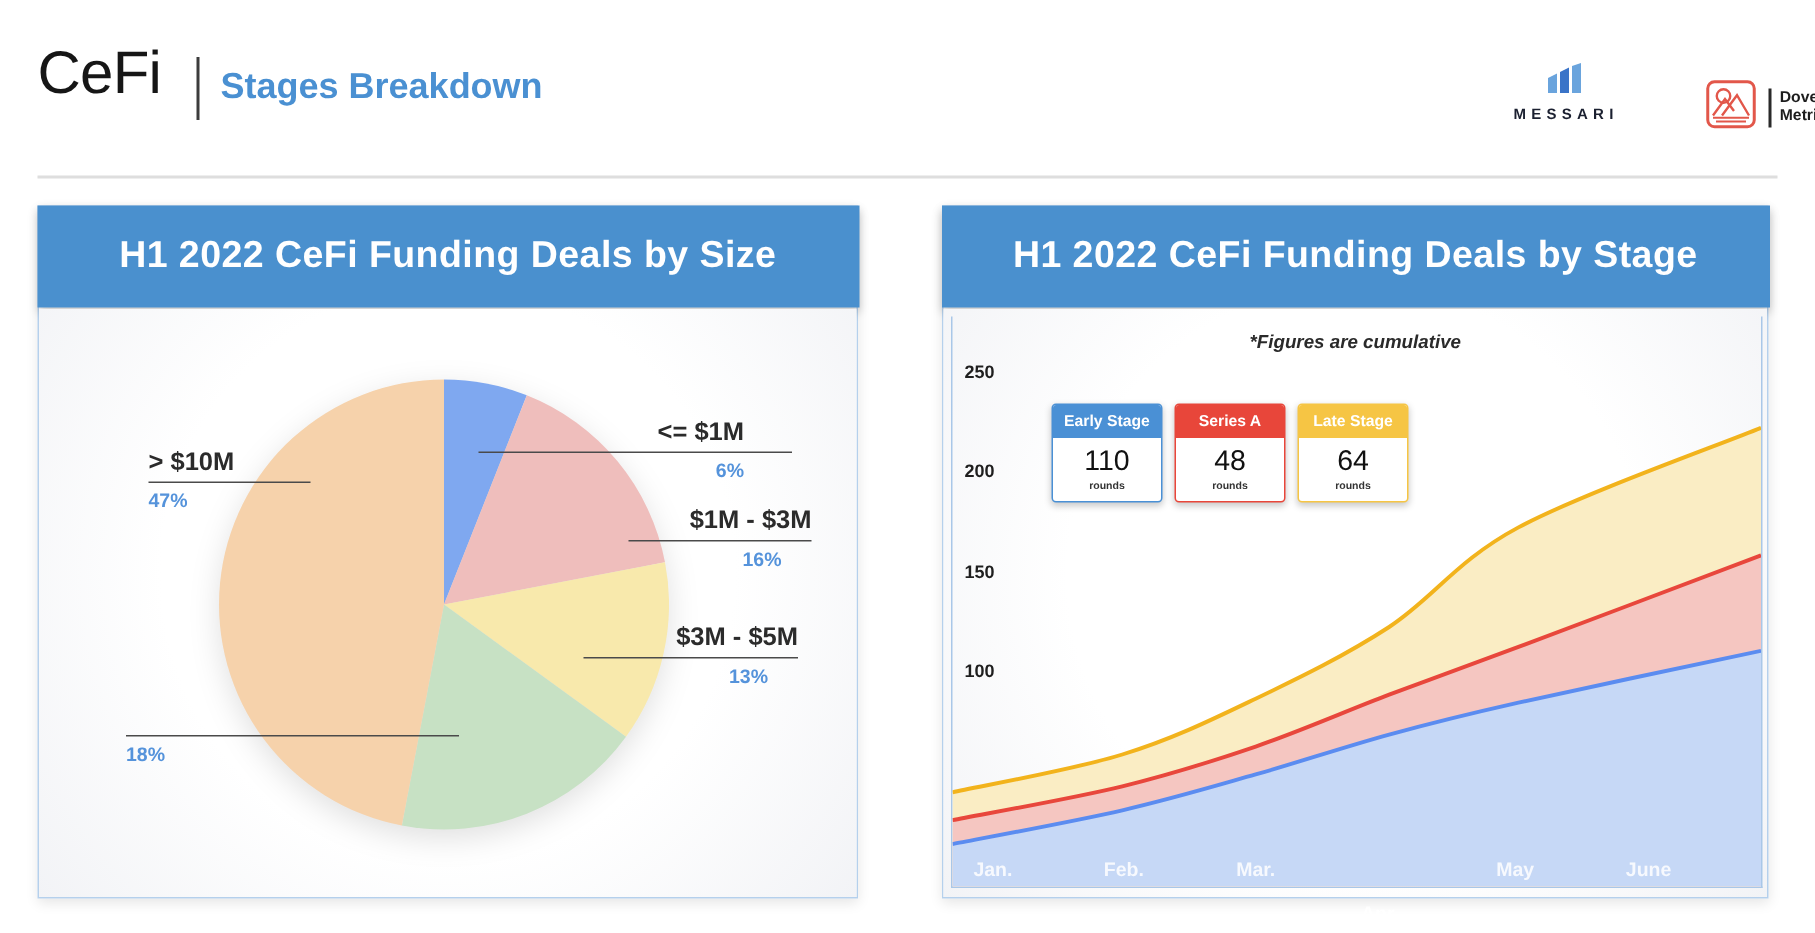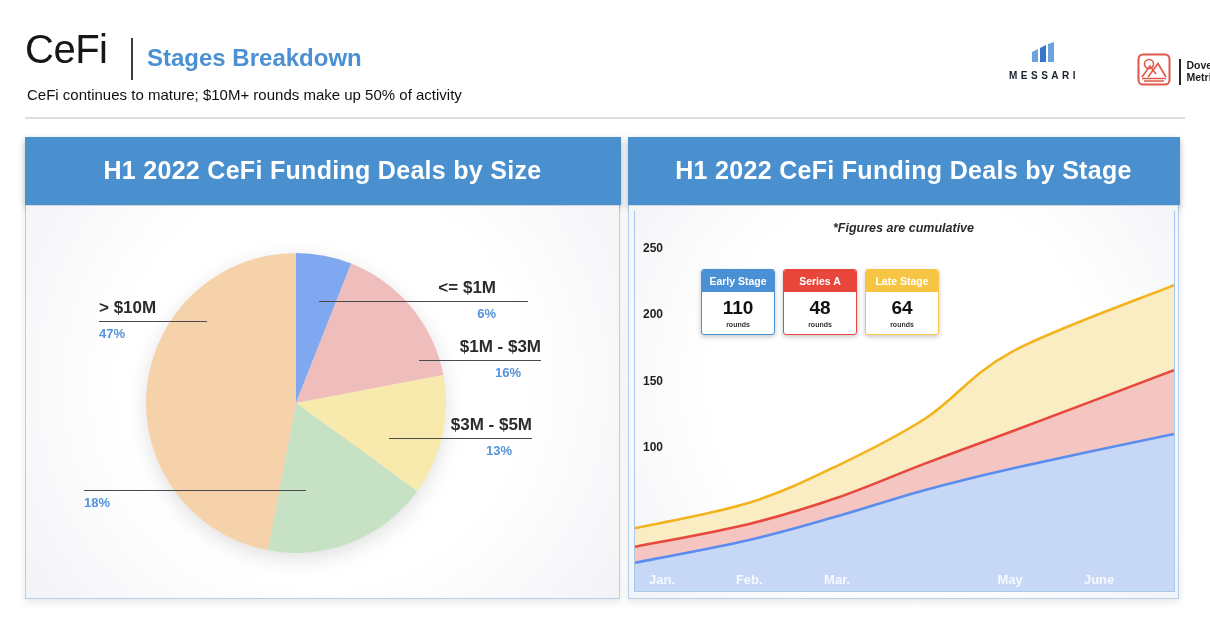--- a/index.html
+++ b/index.html
@@ -16,21 +16,21 @@
   
   .messari{position:absolute;left:1003px;top:42px;width:82px;text-align:center;}
   .messari .m-icon{display:inline-block;margin-bottom:4px;}
   .messari .m-text{font-size:10px;font-weight:700;letter-spacing:3.5px;color:#1b2030;}
   .dove{position:absolute;left:1097px;top:53px;display:flex;align-items:center;padding-left:40px;}
   .dove .d-divider{width:1.5px;height:26px;background:#2a2a2a;margin:0 6px 0 8px;}
   .dove .d-text{font-size:10.5px;font-weight:700;color:#1d1d1d;line-height:1.1;}
 
   
   .card{position:absolute;top:137px;height:460px;background:#fff;border:1.5px solid #b5d0ec;box-shadow:0 3px 8px rgba(0,0,0,0.10);}
-  .card.left{left:25px;width:545px;padding-left:48px;}
+  .card.left{left:25px;width:545px;}
   .card.right{left:628px;width:549px;}
   .card-header{position:absolute;left:-1.5px;top:-1.5px;right:-1.5px;height:68px;background:#4a90ce;box-shadow:0 3px 6px rgba(0,0,0,0.22);display:flex;align-items:center;justify-content:center;}
   .card-title{color:#fff;font-size:25px;font-weight:700;letter-spacing:0.3px;}
   .card-body{position:absolute;left:0;top:68px;right:0;bottom:0;background:radial-gradient(circle at 50% 45%, #ffffff 55%, #f2f3f6 100%);}
 
   
   .plabel{position:absolute;}
   .plabel .lbl{font-size:17px;font-weight:700;color:#2b2b2b;white-space:nowrap;}
   .plabel .line{height:0;border-top:1.6px solid #4a4a4a;margin-top:3px;}
   .plabel .pct{font-size:13px;font-weight:600;color:#5593db;margin-top:4px;}
@@ -48,32 +48,31 @@
   .note{position:absolute;left:0;top:15px;width:100%;text-align:center;font-size:12.5px;font-style:italic;font-weight:600;color:#2a2a2a;}
   .plot{position:absolute;left:5px;top:5px;width:539px;height:380px;border-left:1.5px solid #a9c7e8;border-right:1.5px solid #a9c7e8;border-bottom:1.5px solid #a9c7e8;}
   .plot svg{position:absolute;left:0;top:0;}
   .ytick{position:absolute;left:14px;font-size:12px;font-weight:600;color:#1f1f1f;}
   .month-label{position:absolute;top:361px;width:60px;text-align:center;font-size:13px;font-weight:600;color:rgba(255,255,255,0.85);}
 
   
   .stat-row{position:absolute;left:72px;top:63px;display:flex;gap:8px;border-radius:23px;}
   .stat-card{width:72px;background:#fff;border-radius:3px;box-shadow:0 2px 5px rgba(0,0,0,0.22);overflow:hidden;border:1.5px solid;}
   .stat-head{height:22px;display:flex;align-items:center;justify-content:center;color:#fff;font-size:10.5px;font-weight:700;}
-  .stat-val{text-align:center;font-size:19px;font-weight:700;color:#111;padding-top:5px;}
+  .stat-val{text-align:center;font-size:19px;font-weight:400;color:#111;padding-top:5px;}
   .stat-unit{text-align:center;font-size:7px;font-weight:600;color:#333;padding:2px 0 6px;}
 </style>
 </head>
 <body>
 
 <div id="canvas">
 
   <div class="cefi-logo">CeFi</div>
   <div class="hdr-divider"></div>
   <div class="hdr-title">Stages Breakdown</div>
-  <div class="hdr-subtitle">CeFi continues to mature; $10M+ rounds make up 50% of activity</div>
   <div class="hdr-rule"></div>
 
   <div class="messari">
     <span class="m-icon">
       <svg width="24" height="20" viewBox="0 0 24 20">
         <polygon points="0,10 6,7 6,20 0,20" fill="#6aa4dd"></polygon>
         <polygon points="8,6 14,3 14,20 8,20" fill="#3a74c8"></polygon>
         <polygon points="16,2 22,0 22,20 16,20" fill="#6aa4dd"></polygon>
       </svg>
     </span>

